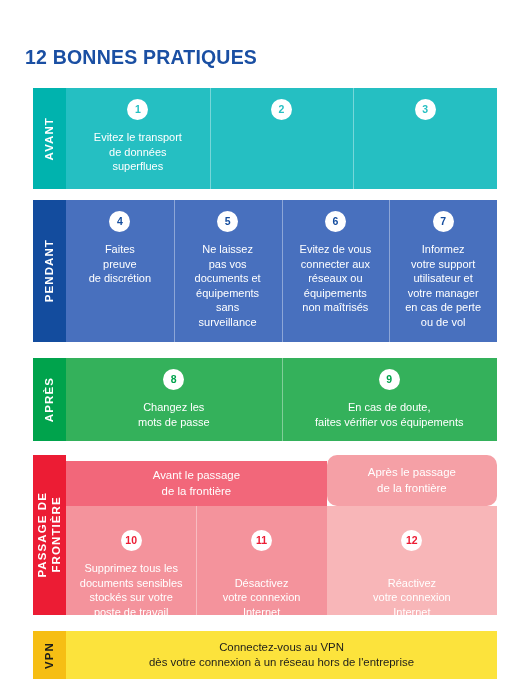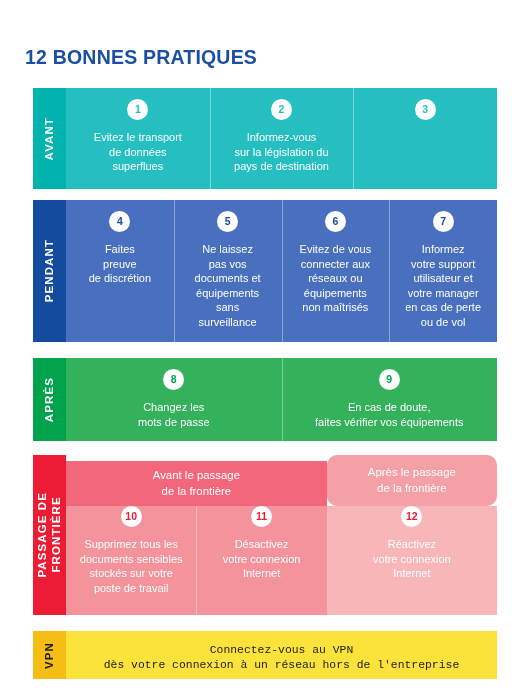--- a/index.html
+++ b/index.html
@@ -155,32 +155,31 @@
   .fr-head.right { flex: 1 1 auto;  background: #F5A0A6; border-radius: 10px; }
   .fr-head .ctext { font-size: 11.4px; }
 
   .fr-bodyrow {
     display: flex;
     flex-direction: row;
     flex: 1 1 auto;
   }
   .fr-zone-left  { flex: 0 0 60.5%; display: flex; background: #F4939C; }
   .fr-zone-right { flex: 1 1 auto;  display: flex; background: #F8B6B8; }
-  .fr-zone-left .col, .fr-zone-right .col { padding-top: 0; }
+  .fr-zone-left .col, .fr-zone-right .col { padding-top: 24px; justify-content: space-between; }
   #sec-frontiere .num { color: #EC1C34; }
 
   
   #sec-vpn { top: 631px; height: 48px; }
   #sec-vpn .strip { background: #F6BE14; }
   #sec-vpn .body  { background: #FCE game; }
   #sec-vpn .body  { background: #FCE33C; }
   #sec-vpn .col {
-    justify-content: flex-end;
+    justify-content: center;
     padding: 6px 8px;
-    font-family: Liberation Mono, monospace;
   }
   #sec-vpn .ctext { color: #1d1d1b; font-size: 11.4px; }
 </style>
 </head>
 <body>
 
 <div class="page">
 
   <div class="title">12 BONNES PRATIQUES</div>
 
@@ -190,23 +189,20 @@
     </div>
     <div class="body">
       <div class="col">
         <div class="num">1</div>
         <div class="ctext">Evitez le transport
 de données
 superflues</div>
       </div>
       <div class="col">
         <div class="num">2</div>
-        <div class="ctext">Informez-vous
-sur la législation du
-pays de destination</div>
       </div>
       <div class="col">
         <div class="num">3</div>
       </div>
     </div>
   </div>
 
   <div class="section" id="sec-pendant">
     <div class="strip">
       <div class="strip-text">PENDANT</div>

